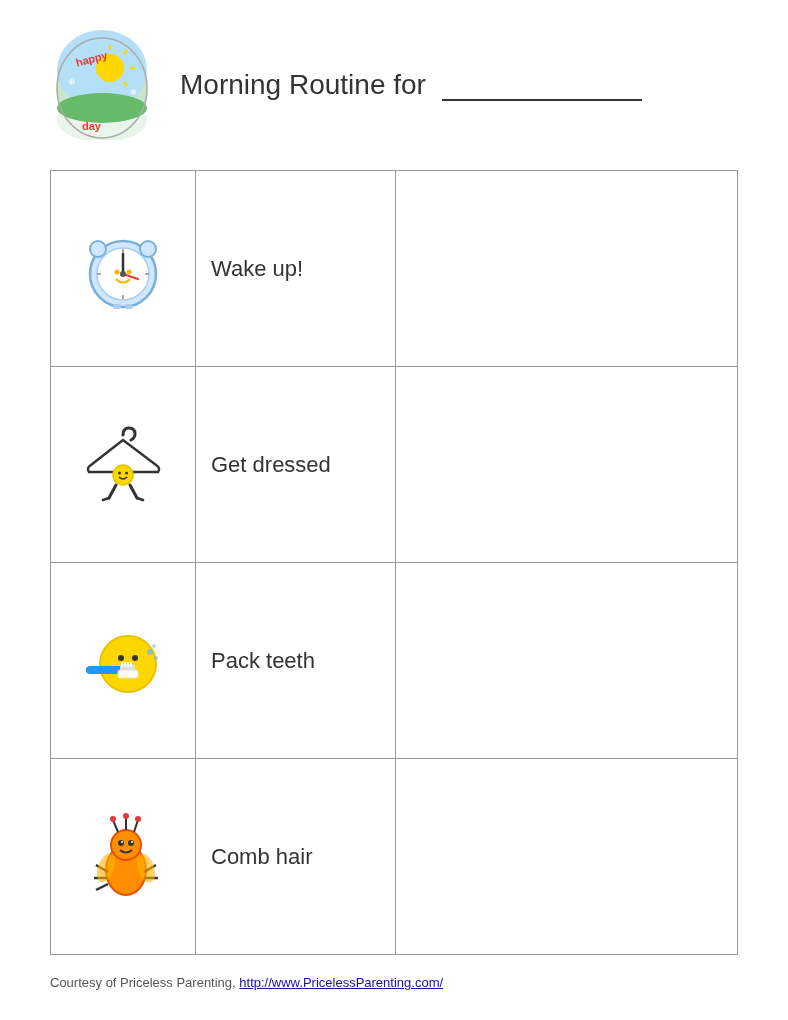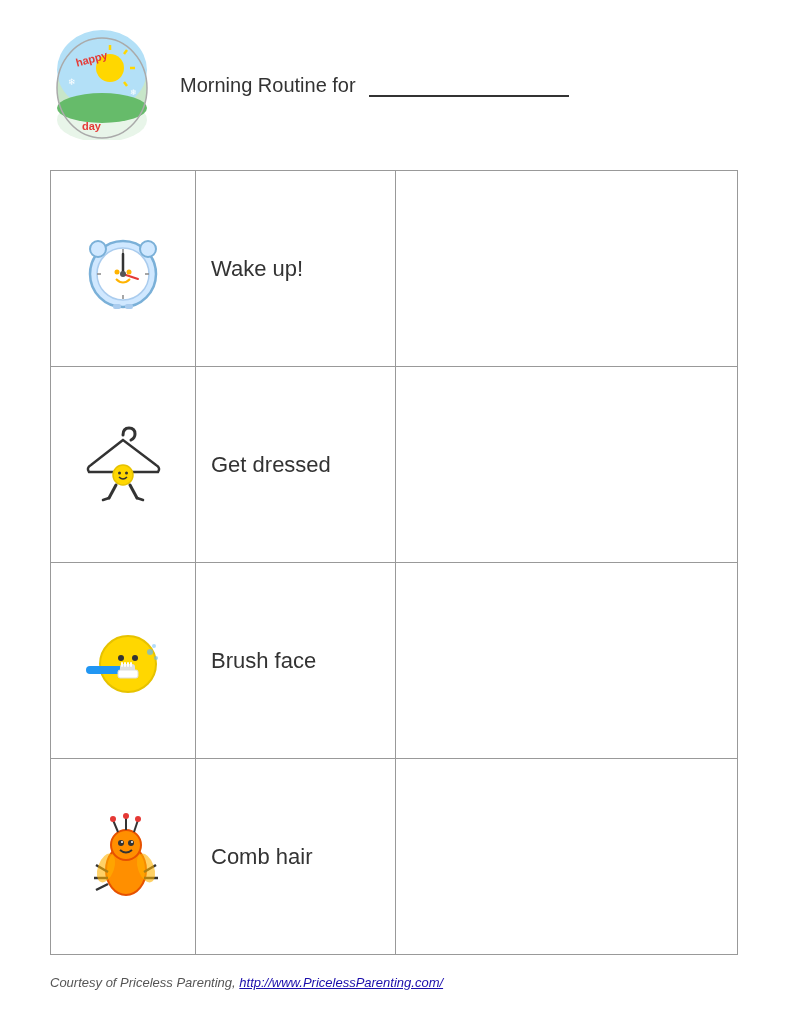--- a/index.html
+++ b/index.html
@@ -29,21 +29,21 @@
       height: 110px;
       flex-shrink: 0;
       margin-right: 20px;
     }
     .title-area {
       display: flex;
       align-items: center;
       flex: 1;
     }
     .title-text {
-      font-size: 20px;
+      font-size: 28px;
       font-weight: normal;
       color: #333;
       white-space: nowrap;
     }
     .title-line {
       display: inline-block;
       border-bottom: 2px solid #333;
       width: 200px;
       margin-left: 8px;
       vertical-align: bottom;
@@ -76,21 +76,20 @@
       min-width: 300px;
     }
     .footer {
       display: flex;
       align-items: center;
       justify-content: space-between;
       margin-top: 15px;
       padding-top: 5px;
     }
     .footer-text {
-      font-style: italic;
       font-size: 13px;
       color: #555;
     }
     .footer-link {
       color: #1a0dab;
       text-decoration: underline;
     }
     .footer-brand {
       display: flex;
       align-items: center;
@@ -233,21 +232,21 @@
           <rect x="52" y="48" width="2" height="5" rx="1" fill="white"></rect>
 
           <rect x="40" y="56" width="20" height="8" rx="2" fill="white" stroke="#ddd" stroke-width="1"></rect>
 
           <circle cx="72" cy="38" r="3" fill="#64b5f6" opacity="0.7"></circle>
           <circle cx="78" cy="44" r="2" fill="#64b5f6" opacity="0.6"></circle>
           <circle cx="76" cy="32" r="2" fill="#64b5f6" opacity="0.5"></circle>
         </svg>
       </td>
       <td class="label-cell">
-        <span>Brush face</span>
+        <span>Pack teeth</span>
       </td>
       <td class="check-cell"></td>
     </tr>
 
 
     <tr>
       <td class="icon-cell">
         <svg width="90" height="90" viewBox="0 0 90 90">
 
           <ellipse cx="48" cy="60" rx="20" ry="25" fill="#FF8F00" stroke="#e65100" stroke-width="2"></ellipse>

